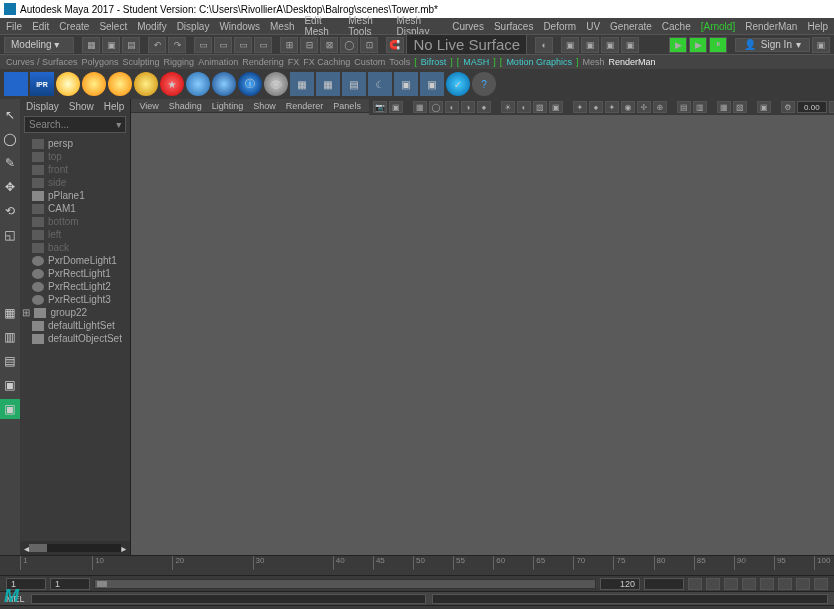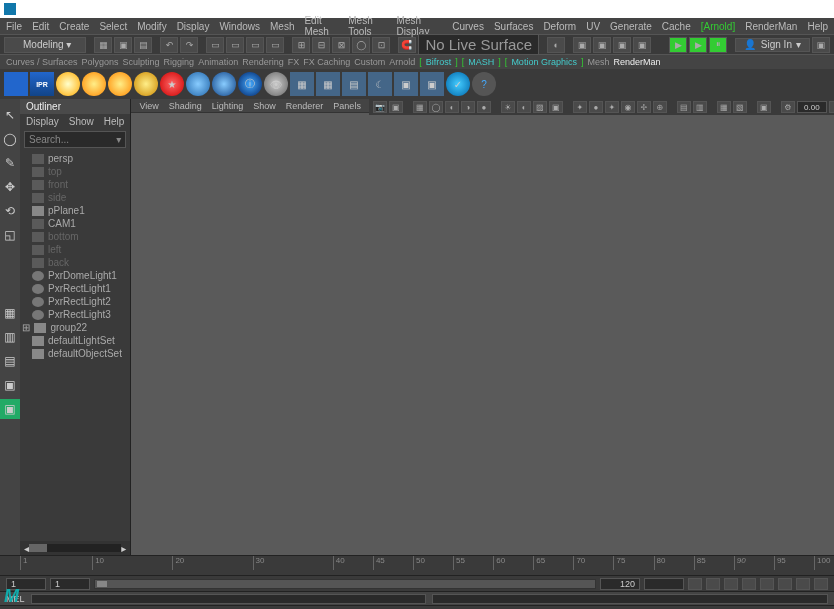--- a/index.html
+++ b/index.html
@@ -5,21 +5,21 @@
 * { margin: 0; padding: 0; box-sizing: border-box; font-family: Arial, sans-serif; user-select: none; }
 body { background: #444; width: 834px; height: 609px; overflow: hidden; color: #ccc; font-size: 10px; }
 .title-bar { background: #fff; height: 18px; display: flex; align-items: center; padding: 0 4px; color: #000; font-size: 10px; }
 .title-bar .icon { width: 12px; height: 12px; background: #17a; margin-right: 4px; }
 .main-menu { background: #444; height: 16px; display: flex; align-items: center; padding: 0 6px; gap: 10px; font-size: 10px; color: #bbb; }
 .main-menu span, .main-menu div { cursor: pointer; }
 .arnold { color: #3c3; }
 .toolbar-row { background: #3a3a3a; height: 20px; display: flex; align-items: center; padding: 0 4px; gap: 2px; border-top: 1px solid #555; }
 .tb-btn { width: 18px; height: 16px; background: #4a4a4a; border: 1px solid #555; display: inline-flex; align-items: center; justify-content: center; color: #aaa; font-size: 9px; }
 .tb-sep { width: 4px; }
-.mode-select { background: #4a4a4a; border: 1px solid #555; color: #ccc; font-size: 10px; padding: 1px 14px 1px 18px; height: 16px; }
+.mode-select { background: #4a4a4a; border: 1px solid #555; color: #ccc; font-size: 10px; padding: 1px 14px 1px 6px; height: 16px; }
 .signin { background: #4a4a4a; border: 1px solid #555; padding: 1px 8px; height: 14px; display: flex; align-items: center; gap: 4px; }
 .shelf-tabs { background: #444; height: 15px; display: flex; align-items: center; padding: 0 6px; gap: 4px; font-size: 9px; color: #999; border-top: 1px solid #555; }
 .shelf-tabs span { cursor: pointer; }
 .shelf-row { background: #3a3a3a; height: 30px; display: flex; align-items: center; padding: 0 4px; gap: 2px; }
 .shelf-icon { width: 24px; height: 24px; border-radius: 50%; display: flex; align-items: center; justify-content: center; }
 .shelf-sq { width: 24px; height: 24px; display: flex; align-items: center; justify-content: center; }
 .body-area { display: flex; height: 456px; }
 .left-tools { width: 26px; background: #444; display: flex; flex-direction: column; align-items: center; gap: 4px; padding-top: 6px; }
 .tool-btn { width: 20px; height: 20px; display: flex; align-items: center; justify-content: center; color: #ccc; font-size: 12px; }
 .tool-btn.sel { background: #2a6; }
@@ -59,20 +59,21 @@
 .mel-input { flex:1; margin-left:6px; height:10px; background:#2a2a2a; border:1px solid #555;}
 .status-row { background: #3a3a3a; height: 14px; display:flex; align-items:center; padding:0 6px; font-size:9px; color:#999; font-style:italic; border-top:1px solid #222;}
 .bracket-green { color:#3c3; }
 .bracket-cyan { color:#4cc; }
 </style>
 </head>
 <body>
 
 <div class="title-bar">
   <div class="icon"></div>
+  <span>Autodesk Maya 2017 - Student Version: C:\Users\RivollierA\Desktop\Balrog\scenes\Tower.mb*</span>
 </div>
 
 <div class="main-menu">
   <span>File</span>
   <span>Edit</span>
   <span>Create</span>
   <span>Select</span>
   <span>Modify</span>
   <span>Display</span>
   <span>Windows</span>
@@ -137,21 +138,21 @@
 <div class="shelf-tabs">
   <span>Curves / Surfaces</span>
   <span>Polygons</span>
   <span>Sculpting</span>
   <span>Rigging</span>
   <span>Animation</span>
   <span>Rendering</span>
   <span>FX</span>
   <span>FX Caching</span>
   <span>Custom</span>
-  <span>Arnold</span>
+  <span>Tools</span>
   <span class="bracket-green">[</span>
     <span class="bracket-cyan">Bifrost</span>
     <span class="bracket-green">]</span>
   <span class="bracket-green">[</span>
     <span class="bracket-cyan">MASH</span>
     <span class="bracket-green">]</span>
   <span class="bracket-green">[</span>
     <span class="bracket-cyan">Motion Graphics</span>
     <span class="bracket-green">]</span>
   <span>Mesh</span>
@@ -192,21 +193,20 @@
     <div class="tool-btn">▦</div>
     <div class="tool-btn">▥</div>
     <div class="tool-btn">▤</div>
     <div class="tool-btn">▣</div>
     <div class="tool-btn sel">▣</div>
     <div style="flex:1"></div>
     <div class="m-logo">M</div>
   </div>
 
   <div class="outliner">
-    <div class="outliner-title">Outliner</div>
     <div class="outliner-menu">
       <span>Display</span>
       <span>Show</span>
       <span>Help</span>
     </div>
     <div class="search-box">
       <span>Search...</span>
       <span>▾</span>
     </div>
     <div class="tree" id="tree">

